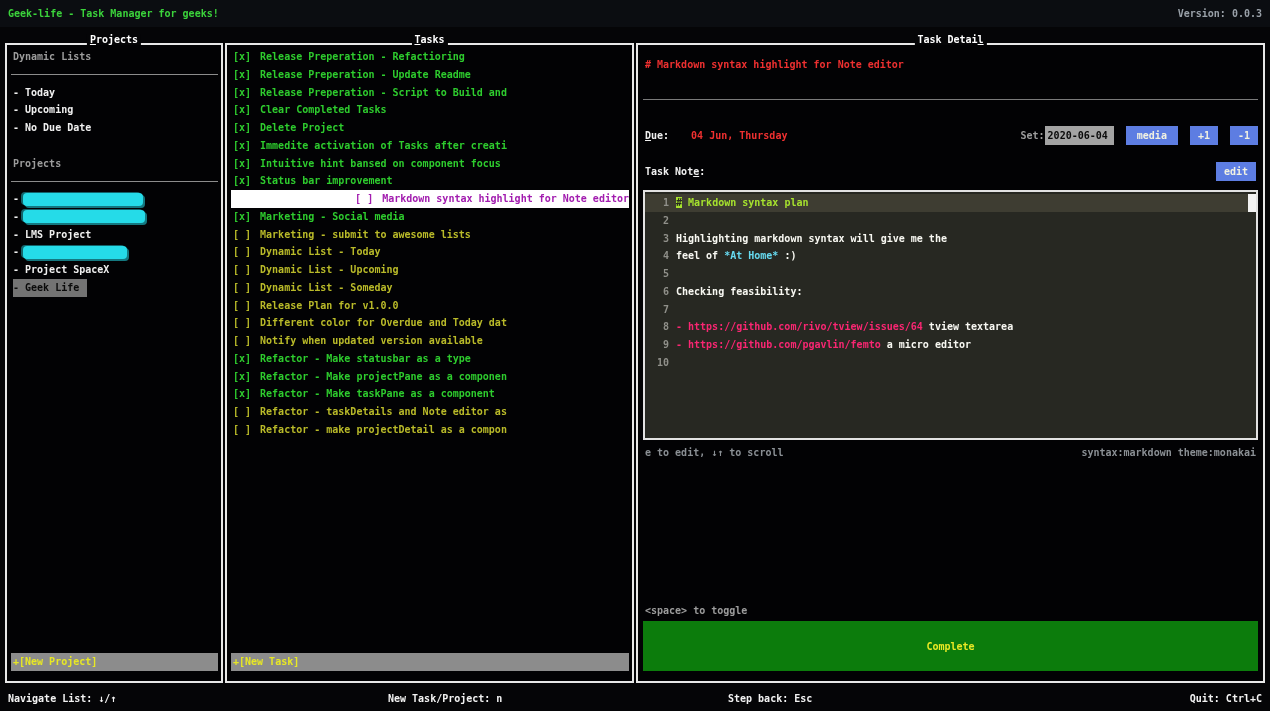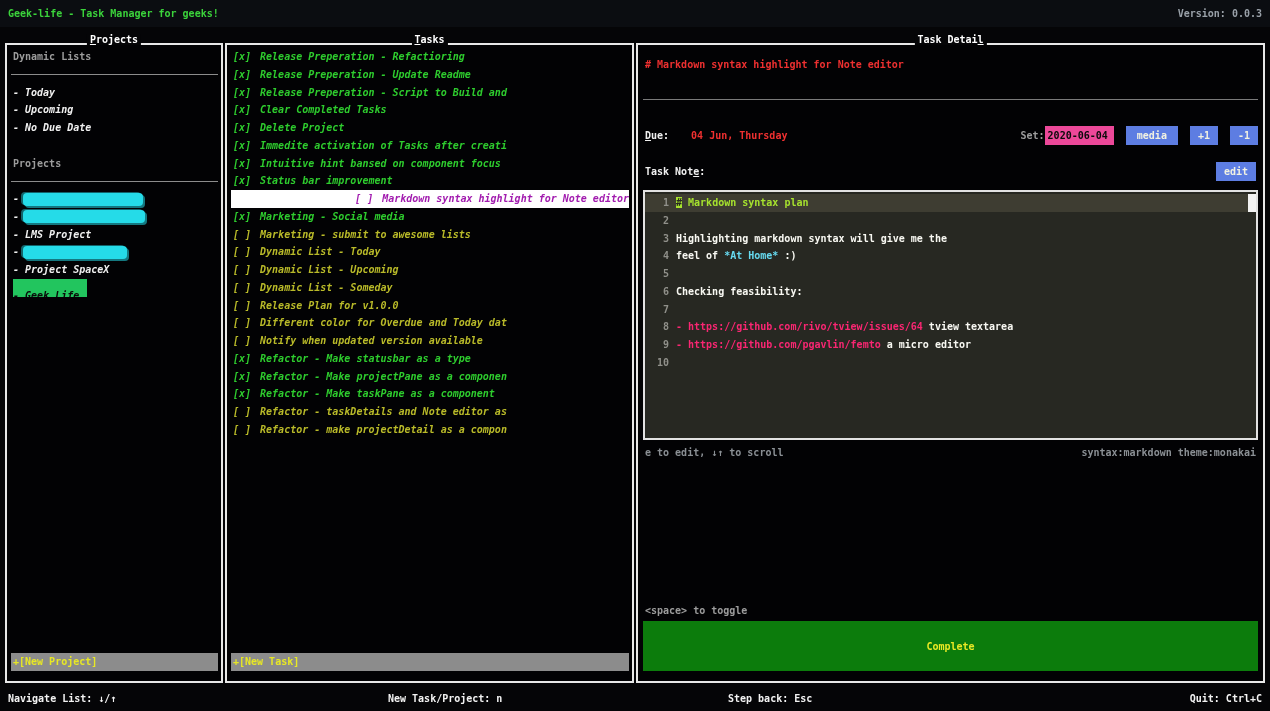--- a/index.html
+++ b/index.html
@@ -11,43 +11,43 @@
   .version{margin-left:auto;color:#99a0a8;}
   
   .panels{position:absolute;top:43px;left:5px;right:5px;bottom:28px;display:flex;gap:2px;}
   .panel{position:relative;border:2px solid #e8e8e8;background:#020204;box-sizing:border-box;}
   .panel-projects{width:218px;flex:none;}
   .panel-tasks{width:409px;flex:none;}
   .panel-detail{flex:1;}
   .ptitle{position:absolute;top:-11px;left:50%;transform:translateX(-50%);background:#050507;padding:0 3px;color:#fff;white-space:nowrap;}
   .hot{text-decoration:underline;}
   .pbody{position:absolute;left:0;top:0;right:0;bottom:0;padding:3px 3px 4px 4px;display:flex;flex-direction:column;overflow:hidden;}
-  .prow,.trow{height:17.75px;line-height:17.75px;white-space:nowrap;overflow:hidden;flex:none;padding-left:2px;font-style:italic;}
+  .prow,.trow{height:17.75px;line-height:17.75px;white-space:nowrap;overflow:hidden;flex:none;padding-left:2px;}
   .sec-header{color:#9c9c9c;height:17.75px;line-height:17.75px;flex:none;padding-left:2px;}
   .sep{height:17.75px;display:flex;align-items:center;flex:none;}
   .sep::after{content:"";flex:1;border-top:1px solid #8c8c8c;}
   .blank{height:17.75px;flex:none;}
   .blob{display:inline-block;height:13px;background:#25dbe8;border-radius:4px;vertical-align:middle;margin-left:4px;
     box-shadow:2px 2px 0 rgba(37,219,232,.55),-2px -1px 0 rgba(37,219,232,.45);}
-  .psel{display:inline-block;background:#22c55e;color:#0a0a0a;padding:8px 8px 0 0;}
+  .psel{display:inline-block;background:#737373;color:#0a0a0a;padding:0 8px 0 0;}
   .spacer{flex:1;}
   .newbar{height:18px;line-height:18px;background:#8c8c8c;color:#e8e825;flex:none;margin-bottom:6px;padding-left:2px;white-space:nowrap;overflow:hidden;}
   
   .trow .check{margin-right:9px;}
   .trow.done{color:#2ecc2e;}
   .trow.pending{color:#b9ba29;}
   .trow.selected{background:#ffffff;color:#a21caf;text-align:right;}
   
   .dbody{padding:4px 5px;}
   .dtitle{color:#ee3030;margin-top:7px;padding-left:2px;height:18px;line-height:18px;white-space:nowrap;overflow:hidden;flex:none;}
   .dsep{margin-top:25px;border-top:1px solid #7a7a7a;flex:none;}
   .duerow{margin-top:26px;display:flex;align-items:center;flex:none;padding-left:2px;}
   .duedate{color:#ee3030;margin-left:22px;}
   .setlbl{margin-left:auto;color:#9c9c9c;}
-  .dateinput{background:#ec4899;color:#0a0a0a;padding:0 3px;height:19px;line-height:19px;border:none;font:inherit;width:10.5ch;box-sizing:content-box;}
+  .dateinput{background:#a3a3a3;color:#0a0a0a;padding:0 3px;height:19px;line-height:19px;border:none;font:inherit;width:10.5ch;box-sizing:content-box;}
   .btn{background:#5d7de2;color:#f2f2e2;height:19px;line-height:19px;padding:0 11px;margin-left:12px;display:inline-block;text-align:center;cursor:pointer;}
   .btn.small{padding:0 8px;}
   .noterow{margin-top:17px;display:flex;align-items:center;flex:none;padding-left:2px;}
   .editbtn{margin-left:auto;margin-right:2px;}
   
   .editor{margin-top:9px;height:250px;border:2px solid #e2e2e2;background:#272822;position:relative;flex:none;overflow:hidden;padding-top:2px;box-sizing:border-box;}
   .eline{display:flex;height:17.75px;line-height:17.75px;white-space:pre;}
   .eline.hl{background:#3e3d32;}
   .gut{width:24px;flex:none;text-align:right;color:#90908a;padding-right:7px;}
   .etext{flex:1;overflow:hidden;}

